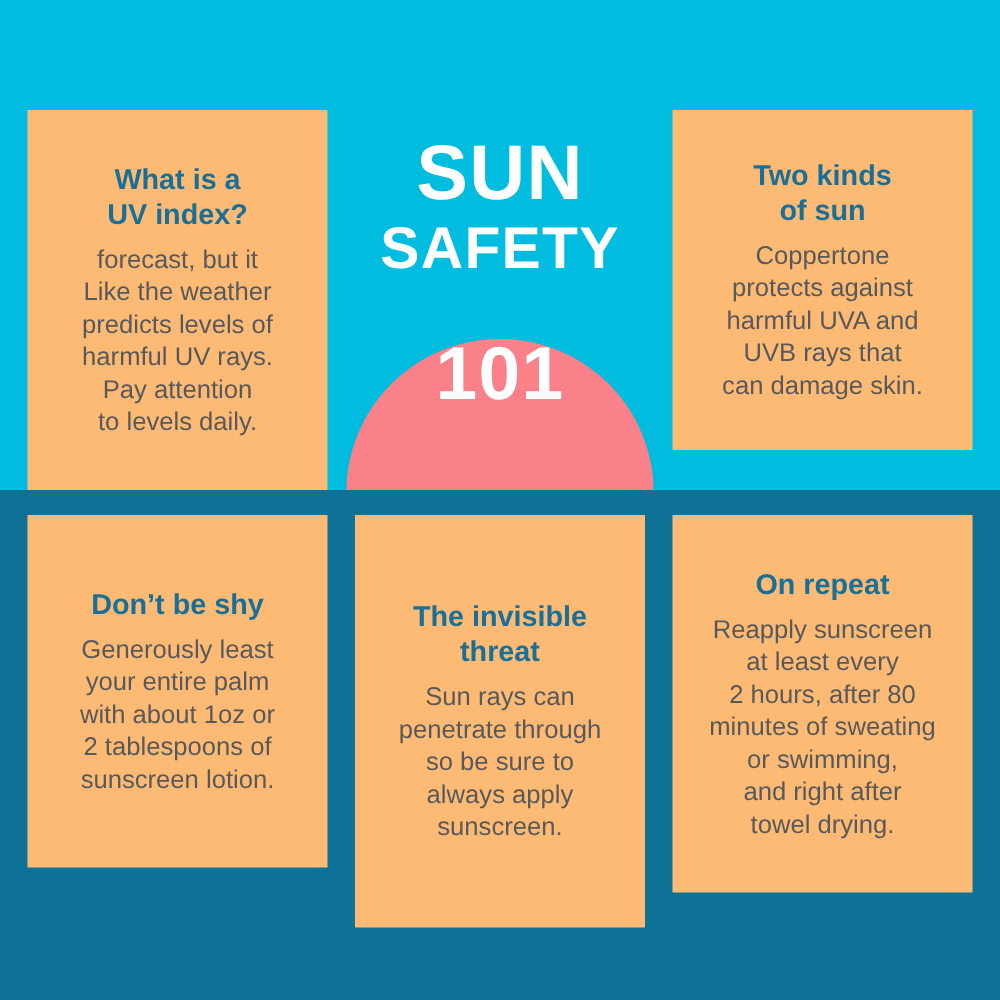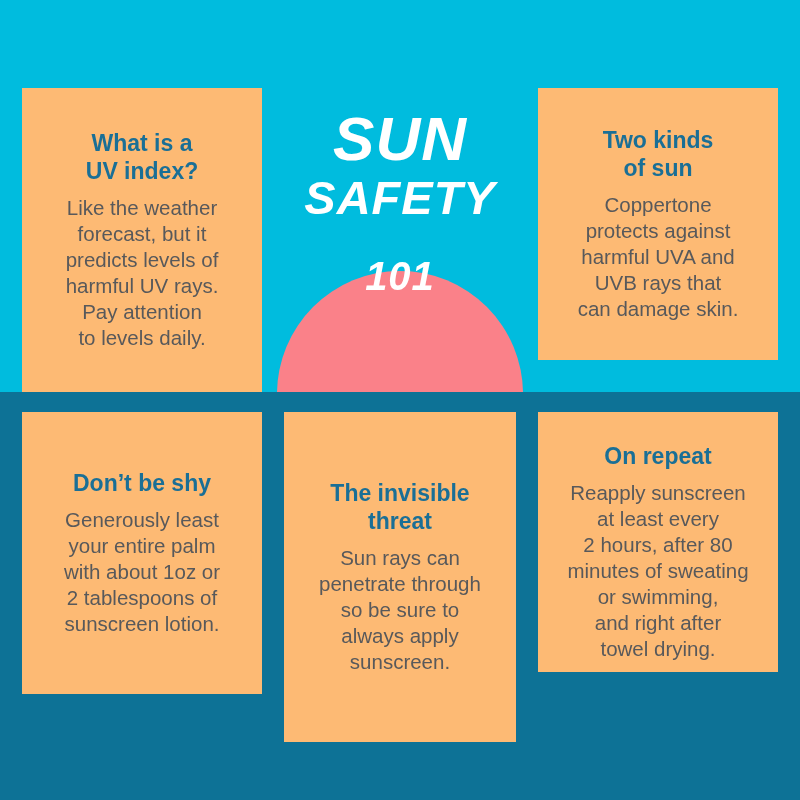--- a/index.html
+++ b/index.html
@@ -44,39 +44,38 @@
 
   
   .masthead {
     position: absolute;
     left: 262px;
     top: 110px;
     width: 276px;
     text-align: center;
     color: #ffffff;
     z-index: 5;
-    font-style: italic;
   }
   .masthead .line-sun {
     font-size: 62px;
     font-weight: bold;
     letter-spacing: 1px;
     line-height: 0.95;
   }
   .masthead .line-safety {
     font-size: 47px;
     font-weight: bold;
     letter-spacing: 1px;
     line-height: 1.25;
   }
   .masthead .line-101 {
-    font-size: 40px;
+    font-size: 60px;
     font-weight: bold;
     line-height: 1.0;
-    margin-top: 28px;
+    margin-top: 41px;
     letter-spacing: 1px;
   }
 
   
   .card {
     position: absolute;
     background: #fdba74;
     box-sizing: border-box;
     display: flex;
     flex-direction: column;
@@ -100,21 +99,21 @@
     font-weight: normal;
   }
 
   
   #card-uv-index   { left: 22px;  top: 88px;  width: 240px; height: 304px; }
   #card-two-kinds  { left: 538px; top: 88px;  width: 240px; height: 272px; }
 
   
   #card-dont-be-shy      { left: 22px;  top: 412px; width: 240px; height: 282px; }
   #card-invisible-threat { left: 284px; top: 412px; width: 232px; height: 330px; }
-  #card-on-repeat        { left: 538px; top: 412px; width: 240px; height: 260px; justify-content: flex-end; }
+  #card-on-repeat        { left: 538px; top: 412px; width: 240px; height: 302px; }
 
   .card-body-line { display: block; }
 </style>
 </head>
 <body>
 
 <div id="infographic">
 
   <div class="bottom-band"></div>
   <div class="sun-circle"></div>
@@ -124,22 +123,22 @@
     <div class="line-safety">SAFETY</div>
     <div class="line-101">101</div>
   </div>
 
   <div class="card" id="card-uv-index">
     <h3>
       <span class="card-body-line">What is a</span>
       <span class="card-body-line">UV index?</span>
     </h3>
     <p>
+      <span class="card-body-line">forecast, but it</span>
       <span class="card-body-line">Like the weather</span>
-      <span class="card-body-line">forecast, but it</span>
       <span class="card-body-line">predicts levels of</span>
       <span class="card-body-line">harmful UV rays.</span>
       <span class="card-body-line">Pay attention</span>
       <span class="card-body-line">to levels daily.</span>
     </p>
   </div>
 
   <div class="card" id="card-two-kinds">
     <h3>
       <span class="card-body-line">Two kinds</span>

